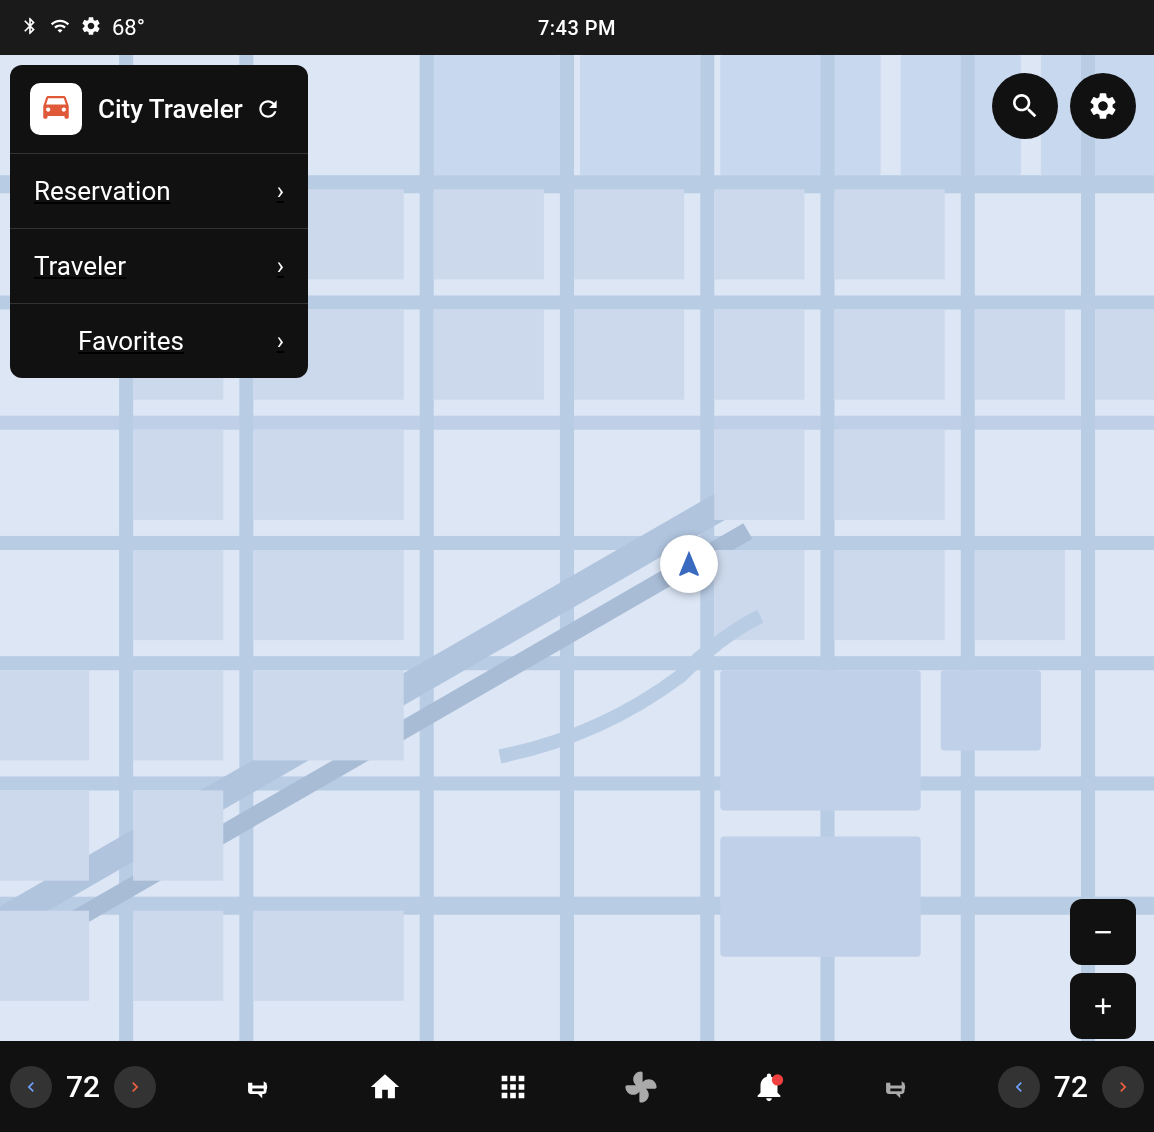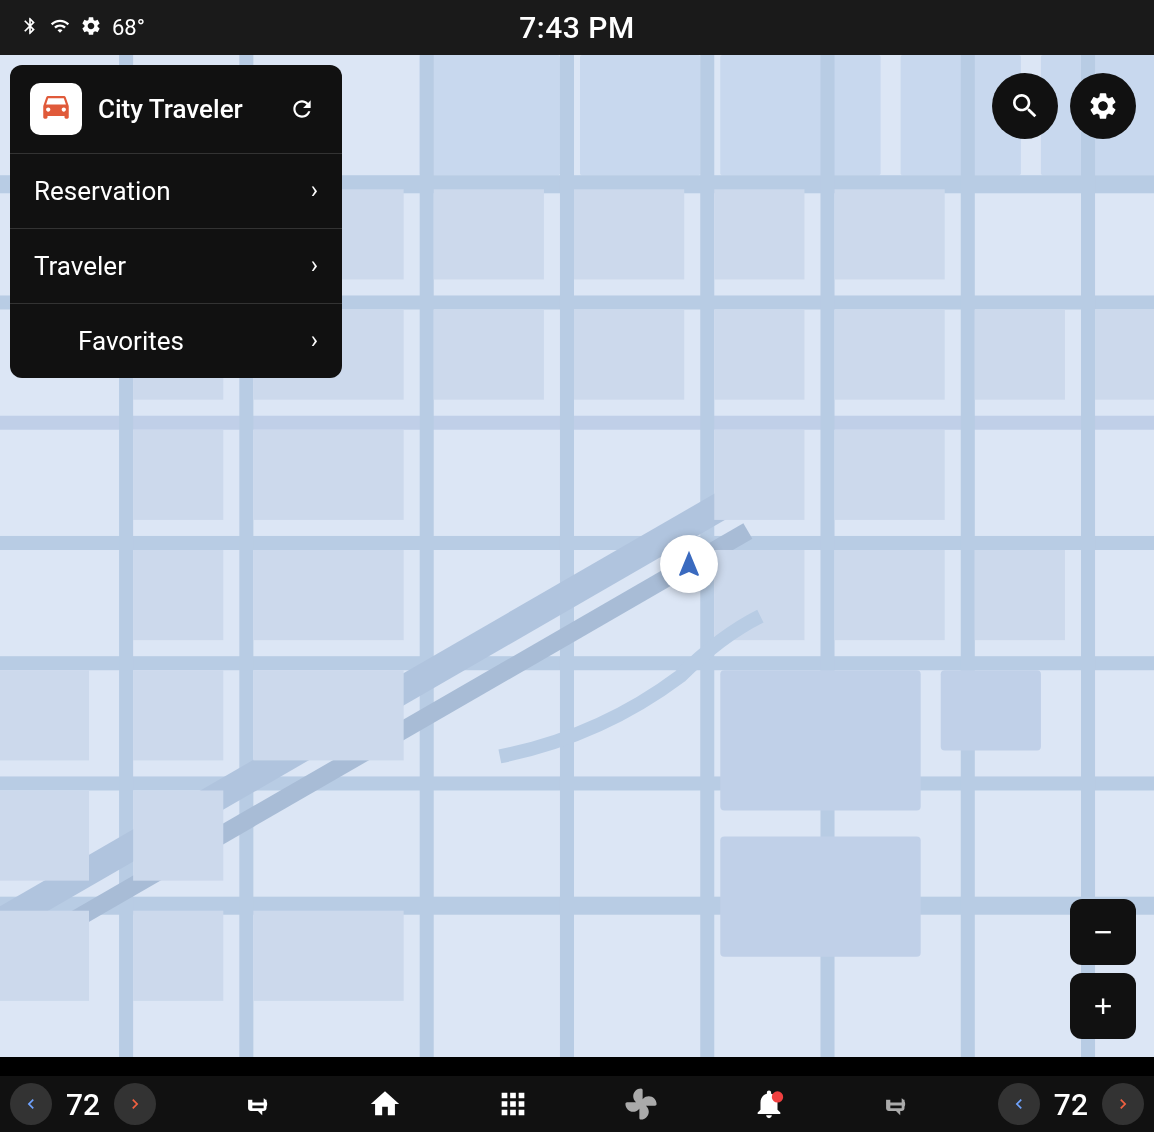--- a/index.html
+++ b/index.html
@@ -17,21 +17,21 @@
       width: 100%;
       height: 55px;
       background: #1a1a1a;
       display: flex;
       align-items: center;
       justify-content: center;
       position: relative;
       z-index: 100;
     }
     #status-bar-time {
-      font-size: 30px;
+      font-size: 20px;
       font-weight: 500;
       color: #fff;
       letter-spacing: 0.5px;
     }
     #status-bar-left {
       position: absolute;
       left: 20px;
       display: flex;
       align-items: center;
       gap: 10px;
@@ -59,21 +59,21 @@
       position: absolute;
       top: 0;
       left: 0;
     }
 
     
     #app-menu {
       position: absolute;
       top: 10px;
       left: 10px;
-      width: 332px;
+      width: 298px;
       background: #111;
       border-radius: 12px;
       overflow: hidden;
       z-index: 50;
     }
 
     #app-header {
       display: flex;
       align-items: center;
       padding: 18px 20px;
@@ -112,25 +112,26 @@
       background: transparent;
     }
     #refresh-btn svg {
       width: 26px;
       height: 26px;
       fill: #fff;
     }
 
     .menu-item {
       display: flex;
-      align-items: flex-start;
+      align-items: center;
       justify-content: space-between;
       padding: 22px 24px;
       border-bottom: 1px solid #333;
       cursor: pointer;
+      text-decoration: underline;
     }
     .menu-item:last-child {
       border-bottom: none;
       margin-left: 44px;
     }
     .menu-item-label {
       color: #fff;
       font-size: 26px;
       font-weight: 400;
     }
@@ -205,21 +206,21 @@
       box-shadow: 0 2px 8px rgba(0,0,0,0.3);
       z-index: 40;
     }
 
     
     #bottom-bar {
       position: absolute;
       bottom: 0;
       left: 0;
       right: 0;
-      height: 56px;
+      height: 91px;
       background: #111;
       display: flex;
       align-items: center;
       justify-content: space-between;
       padding: 0 10px;
       z-index: 100;
     }
 
     .bottom-temp-group {
       display: flex;

